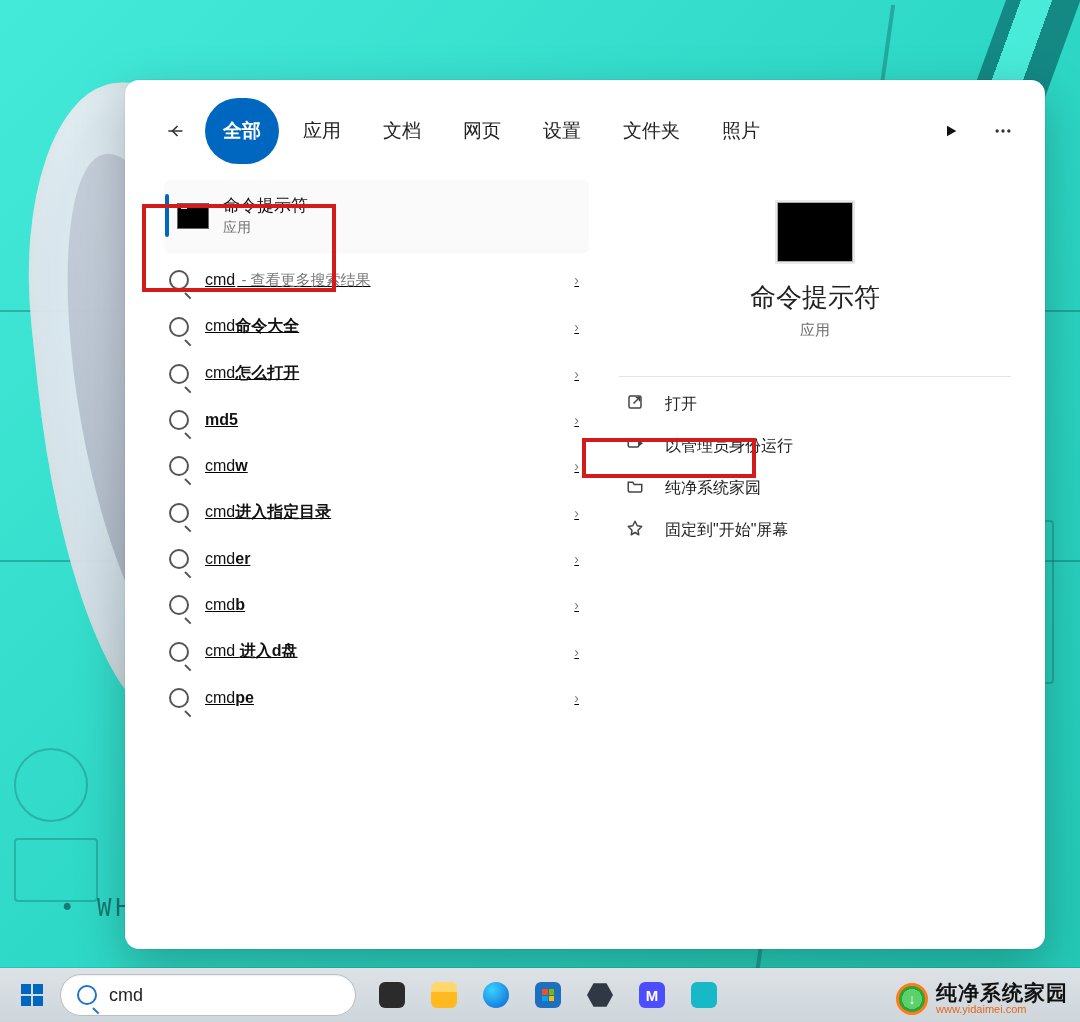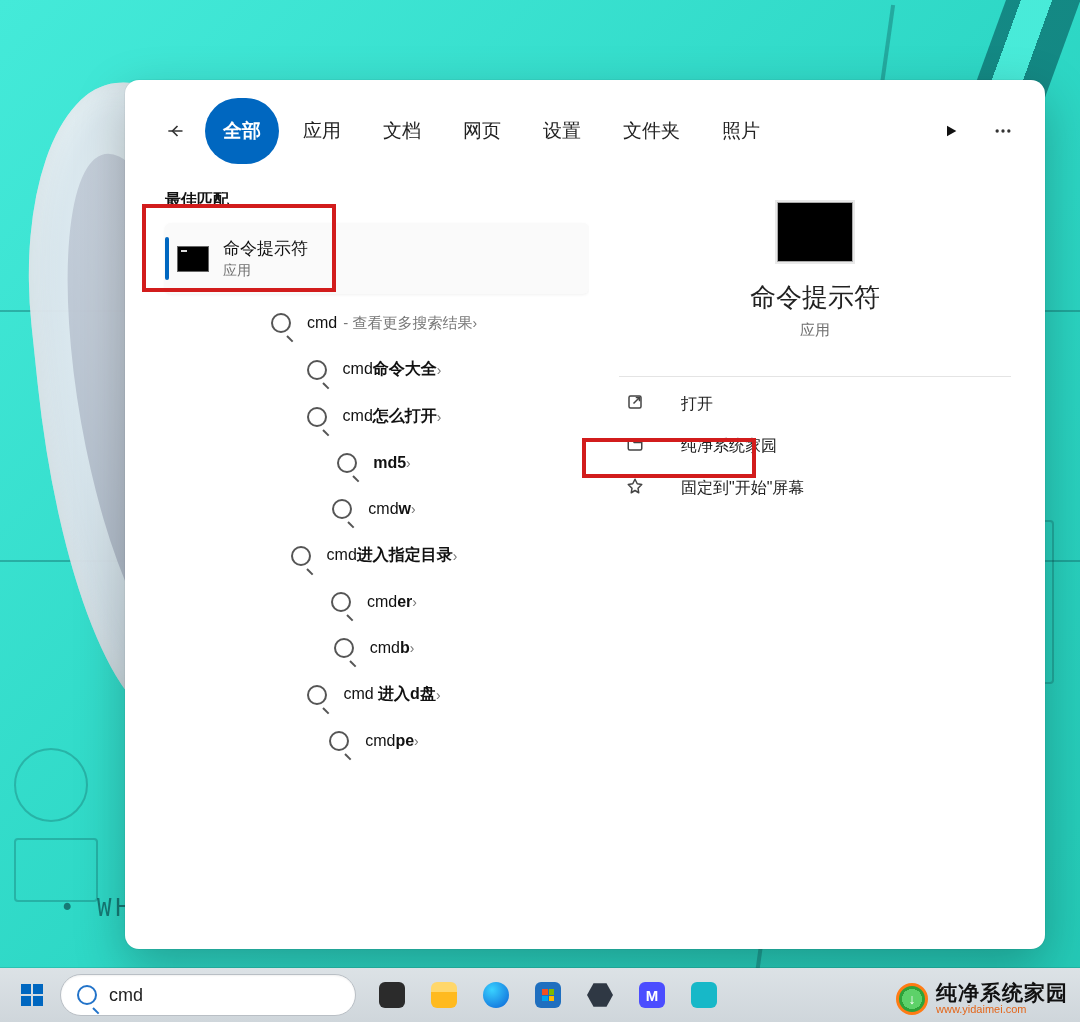--- a/index.html
+++ b/index.html
@@ -163,24 +163,25 @@
   .cmd-icon::after{
     content:"";
     position:absolute;left:3px;top:3px;width:6px;height:2px;background:#ddd;
   }
   .bm-text { display:flex;flex-direction:column;gap:2px; }
   .bm-title { font-size:17px; color:#111; }
   .bm-sub { font-size:14px;color:#6f6f6f; }
 
   .search-list { margin-top:6px; }
   .s-item {
-    display:flex;align-items:center;justify-content:center;
+    display:flex;align-items:center;justify-content:space-between;
     padding:13px 10px 13px 4px;
     cursor:pointer;
     border-radius:6px;
+    text-decoration:underline;
   }
   .s-left { display:flex;align-items:center;gap:16px;font-size:16px;color:#111; }
   .s-left .faint { color:#777;font-size:15px;margin-left:2px; }
   .s-left b { font-weight:700; }
   .chev { color:#777; font-size:14px; }
   .mag {
     width:16px;height:16px;border:2px solid #555;border-radius:50%;
     position:relative;flex-shrink:0;
   }
   .mag::after{
@@ -200,21 +201,21 @@
     margin-top:18px;font-size:26px;color:#222;
   }
   .r-sub {
     margin-top:6px;font-size:15px;color:#6f6f6f;
   }
   .r-sep {
     margin:36px 0 8px;border:none;border-top:1px solid #e4e4e4;
   }
   .r-actions { display:flex;flex-direction:column;gap:4px;margin-top:6px; }
   .r-action {
-    display:flex;align-items:center;gap:36px;
+    display:flex;align-items:center;gap:20px;
     padding:8px 6px;
     font-size:16px;color:#222;
     cursor:pointer;border-radius:6px;
   }
   .r-action .glyph{width:20px;text-align:center;color:#444;}
 
   
   .hl {
     position:absolute;
     border:4px solid #d21c1c;
@@ -321,21 +322,20 @@
             <circle cx="12" cy="12" r="2" fill="#333"></circle>
             <circle cx="19" cy="12" r="2" fill="#333"></circle>
           </svg>
       </div>
     </div>
   </div>
 
   <div class="sw-body">
 
     <div class="left-pane">
-      <div class="section-title">最佳匹配</div>
 
       <div class="best-match">
         <span class="cmd-icon"></span>
         <div class="bm-text">
           <span class="bm-title">命令提示符</span>
           <span class="bm-sub">应用</span>
         </div>
       </div>
 
 
@@ -422,20 +422,29 @@
       <hr class="r-sep">
       <div class="r-actions">
         <div class="r-action">
           <span class="glyph">
             <svg width="18" height="18" viewBox="0 0 24 24" fill="none" stroke="#444" stroke-width="2">
                 <rect x="4" y="4" width="16" height="16" rx="2"></rect>
                 <path d="M10 14l8-8M13 6h5v5"></path>
               </svg>
           </span>
           <span>打开</span>
+        </div>
+        <div class="r-action">
+          <span class="glyph">
+            <svg width="18" height="18" viewBox="0 0 24 24" fill="none" stroke="#444" stroke-width="2">
+                <rect x="3" y="5" width="14" height="11" rx="2"></rect>
+                <path d="M17 8l4 3-4 3z" fill="#444"></path>
+              </svg>
+          </span>
+          <span>以管理员身份运行</span>
         </div>
         <div class="r-action">
           <span class="glyph">
             <svg width="18" height="18" viewBox="0 0 24 24" fill="none" stroke="#444" stroke-width="2">
                 <path d="M3 7h6l2 3h10v8a2 2 0 0 1-2 2H5a2 2 0 0 1-2-2V7z"></path>
               </svg>
           </span>
           <span>纯净系统家园</span>
         </div>
         <div class="r-action">

